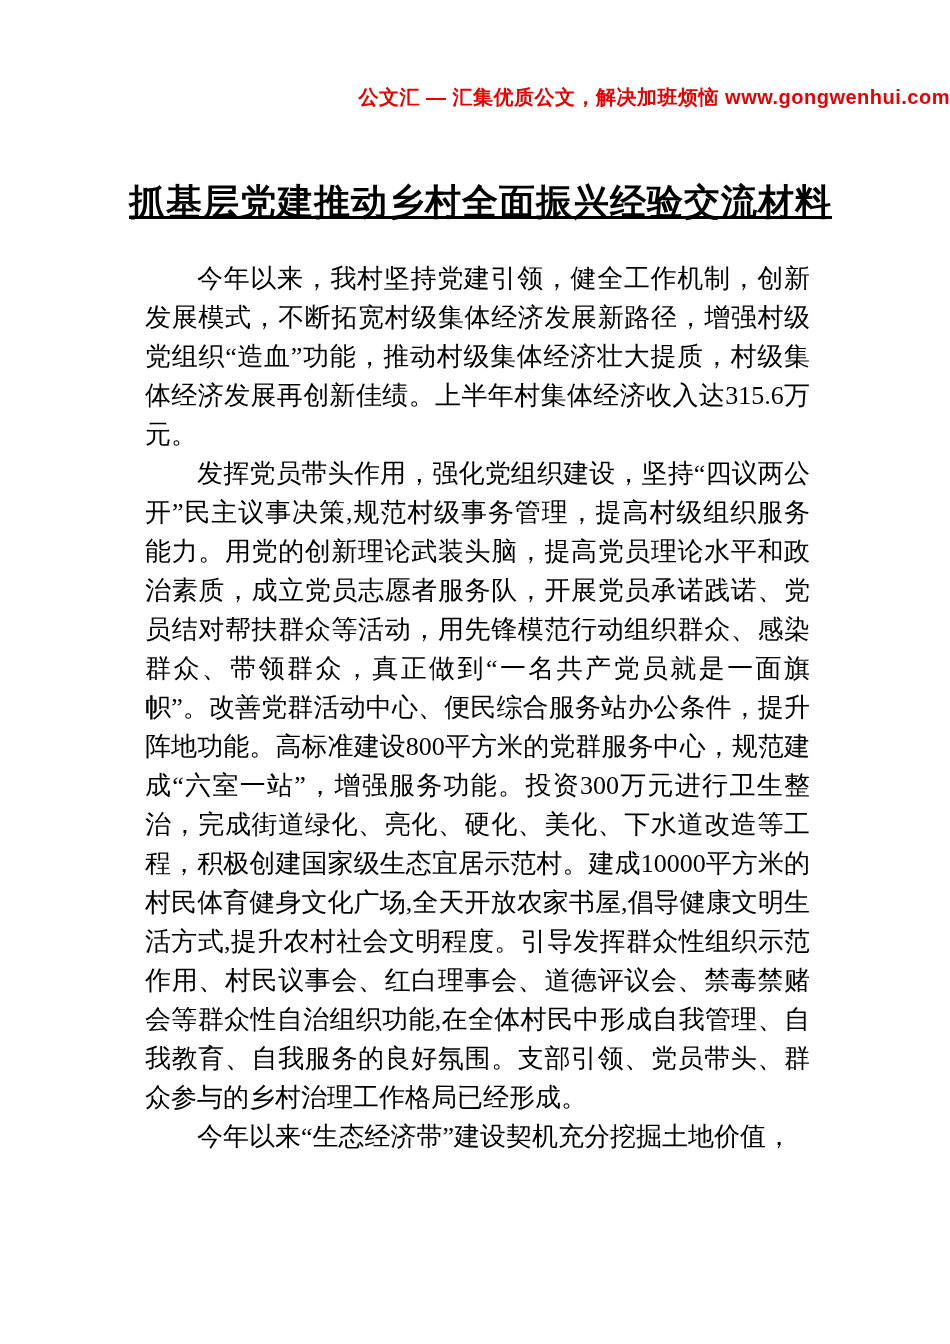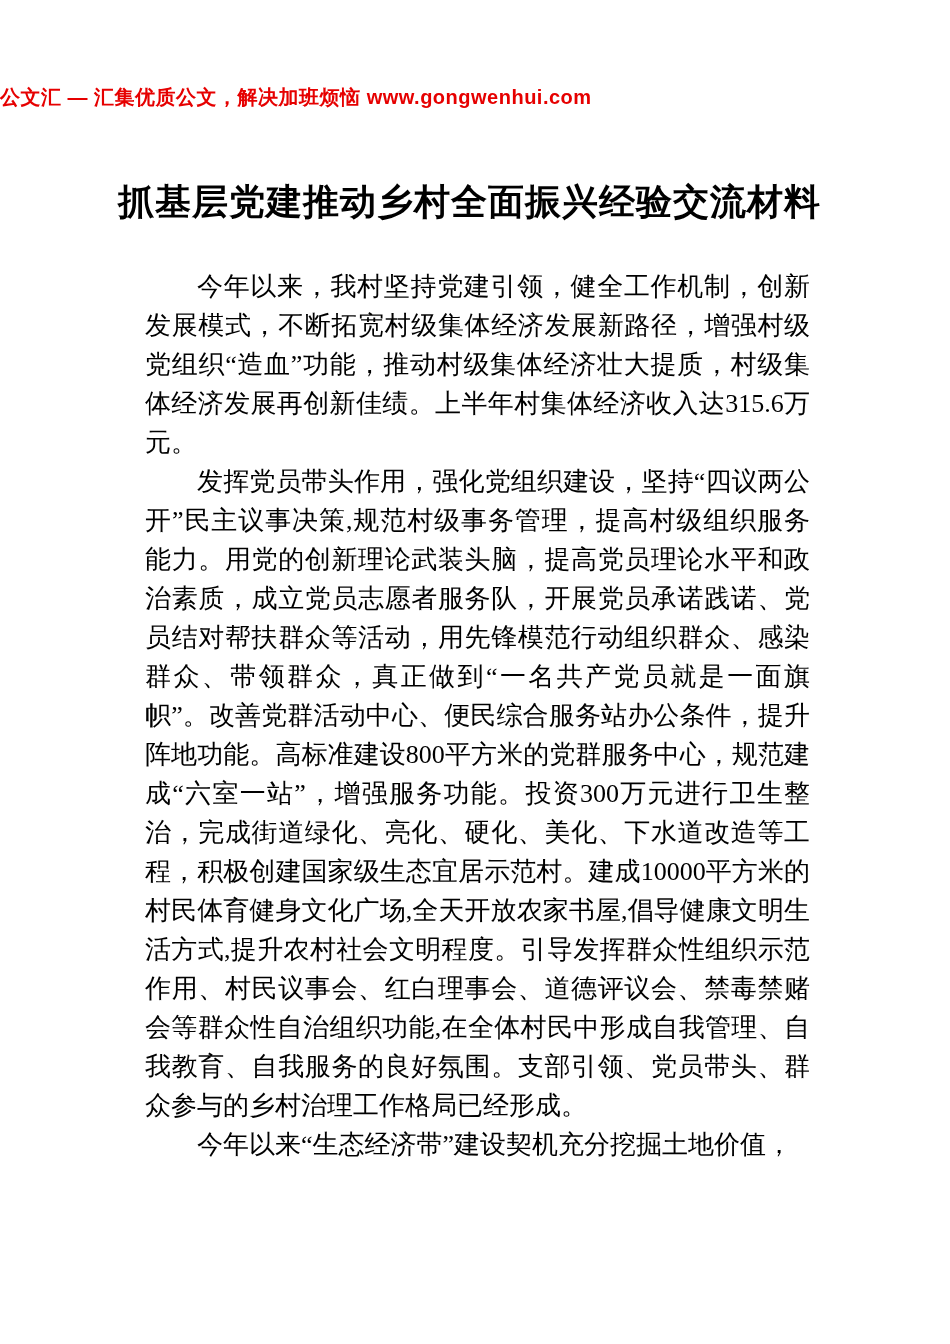--- a/index.html
+++ b/index.html
@@ -12,37 +12,38 @@
     width: 950px;
     height: 1344px;
     background: #ffffff;
     box-sizing: border-box;
     overflow: hidden;
     font-family: "Liberation Serif", "DejaVu Serif", serif;
     color: #000000;
   }
   .brand-header {
     padding-top: 84px;
-    text-align: left;
+    text-align: right;
     font-size: 20px;
     font-weight: bold;
     letter-spacing: 0.5px;
     color: #e60000;
     font-family: "Liberation Sans", "DejaVu Sans", sans-serif;
   }
   .doc-title {
     margin: 52px 118px 0 118px;
-    text-align: left;
+    text-align: right;
     font-size: 36px;
     font-weight: bold;
     line-height: 78px;
     letter-spacing: 1px;
+    text-decoration: underline;
   }
   .doc-body {
-    margin: 26px 140px 0 145px;
+    margin: 18px 140px 0 145px;
     font-size: 26px;
     line-height: 39px;
     text-align: justify;
     text-justify: inter-ideograph;
   }
   .doc-body p {
     margin: 0;
     text-indent: 2em;
     word-break: break-all;
   }

